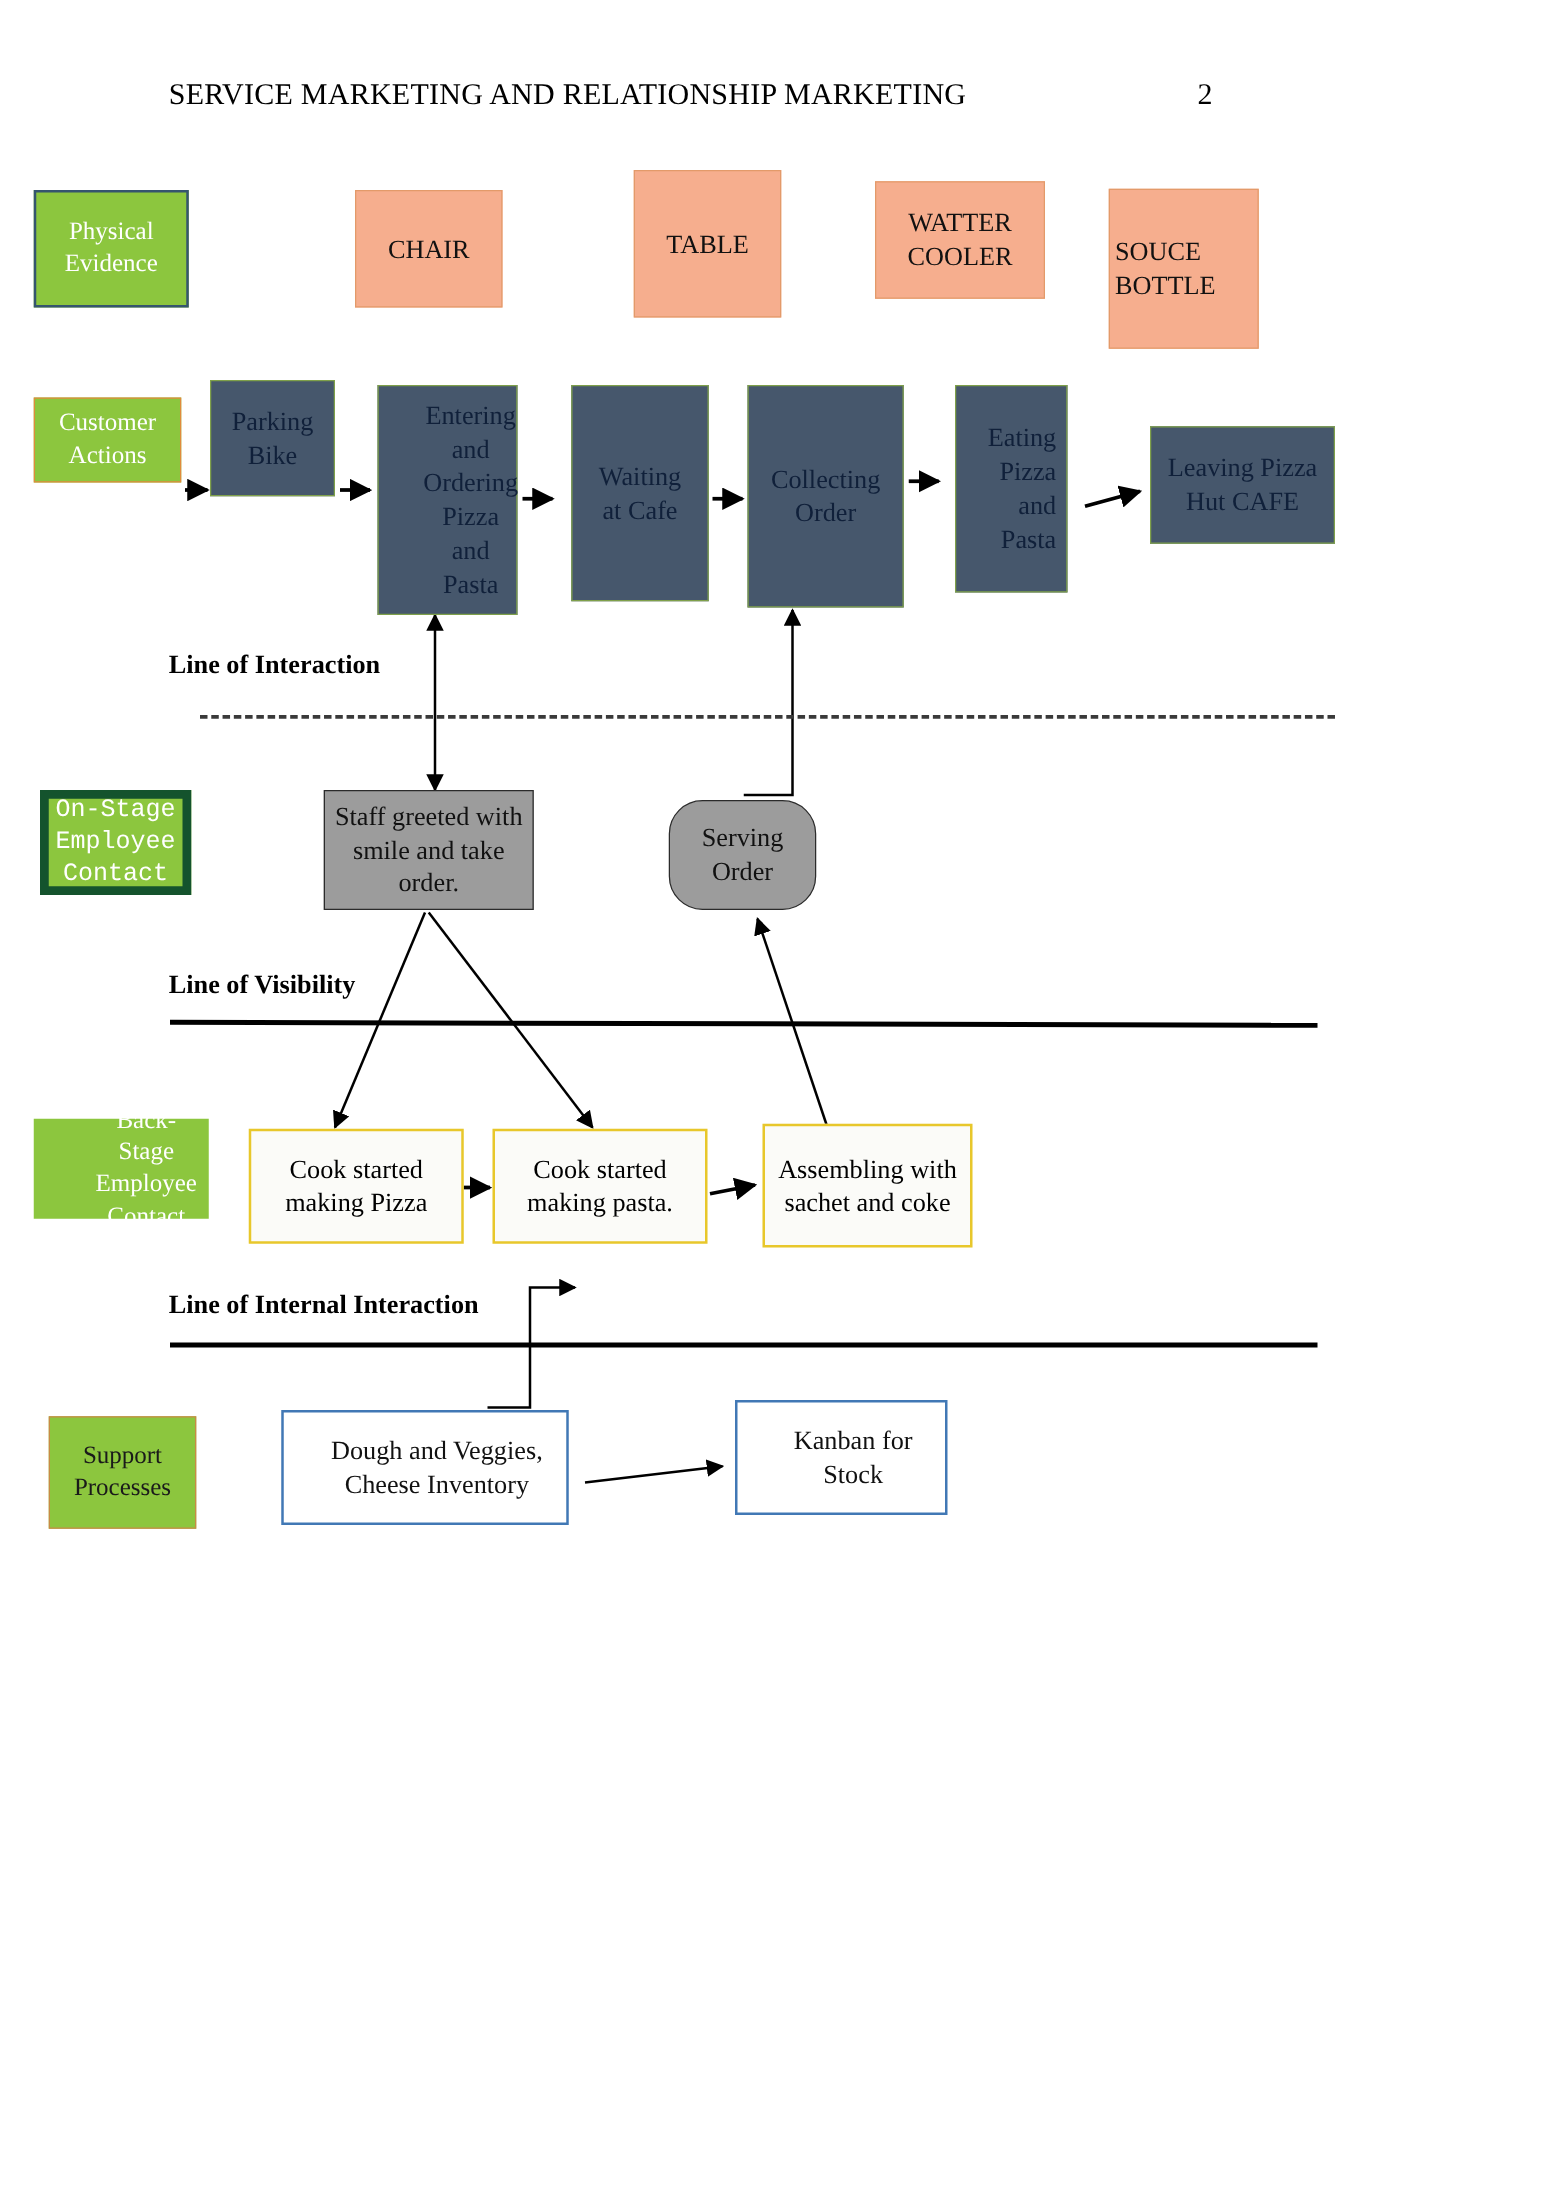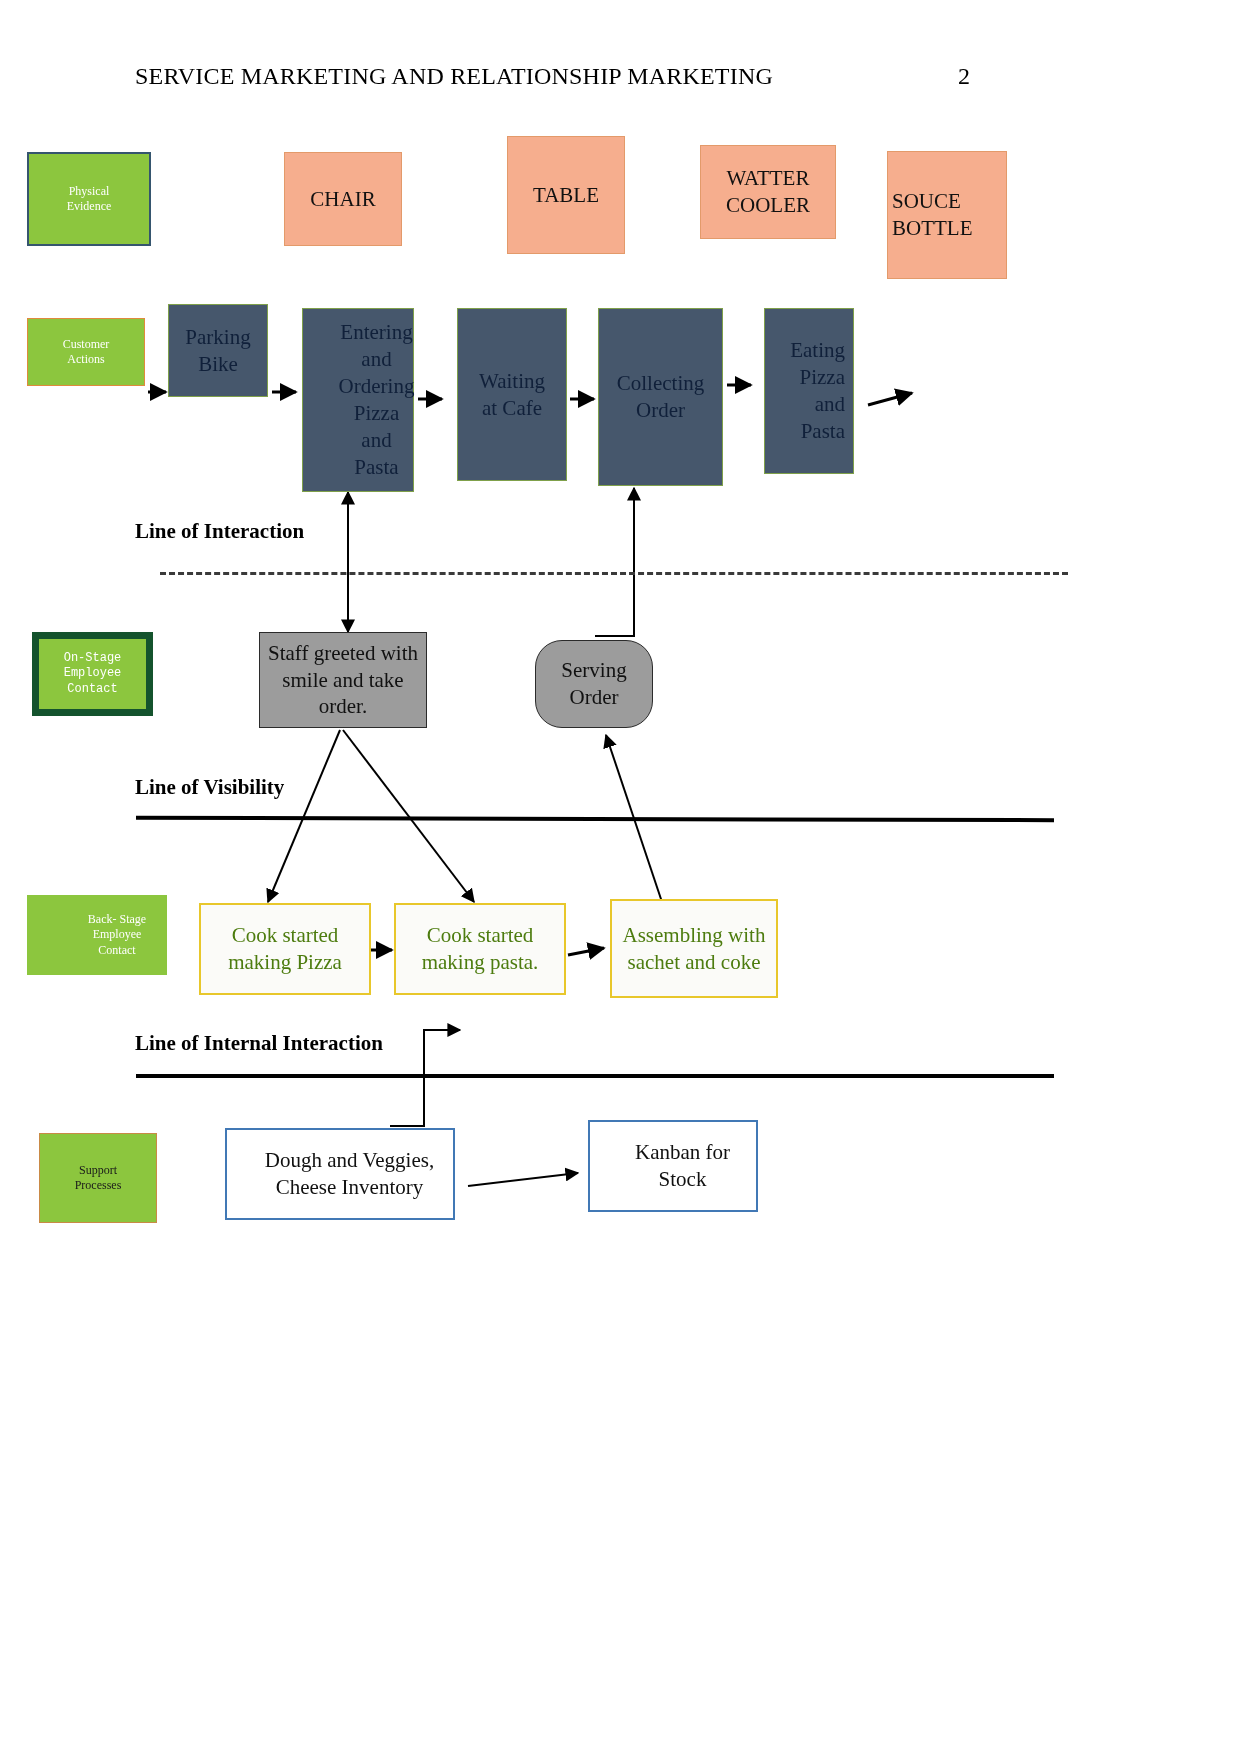--- a/index.html
+++ b/index.html
@@ -43,21 +43,21 @@
     align-items: center;
     justify-content: center;
     text-align: center;
     line-height: 1.28;
     padding: 2px 4px;
   }
 
   
   .lane-label {
     background: #8CC63E;
-    font-size: 12px;
+    font-size: 20px;
   }
   .lane-label.white-text { color: #ffffff; }
   .lane-label.dark-text  { color: #1a1a1a; }
 
   
   .evidence {
     background: #F6AE8E;
     border: 1px solid #E39A6A;
     color: #111111;
     font-size: 21px;
@@ -76,21 +76,21 @@
     background: #9C9C9C;
     border: 1px solid #2b2b2b;
     color: #111111;
     font-size: 21px;
   }
 
   
   .backstage {
     background: #FBFBF8;
     border: 2px solid #E8C72B;
-    color: #4d7c0f;
+    color: #000000;
     font-size: 21px;
   }
 
   
   .support {
     background: #FFFFFF;
     border: 2px solid #4178B5;
     color: #111111;
     font-size: 21px;
     padding-left: 23px;
@@ -221,20 +221,23 @@
   </div>
 
   <div class="box action" style="left:598px; top:308px; width:125px; height:178px;">
     <span style="max-width:95px;">Collecting Order</span>
   </div>
 
   <div class="box action" style="left:764px; top:308px; width:90px; height:166px;">
     <span style="max-width:72px;text-align:right;">Eating Pizza and Pasta</span>
   </div>
 
+  <div class="box action" style="left:920px; top:341px; width:148px; height:94px;">
+    <span style="max-width:128px;">Leaving Pizza Hut CAFE</span>
+  </div>
 
   <div class="line-caption" style="left:135px; top:519px;">Line of Interaction</div>
   <div class="hline-dashed" style="left:160px; top:572px; width:908px;"></div>
 
   <div class="box lane-label white-text" style="left:32px; top:632px; width:121px; height:84px; border:7px solid #14532d; flex-direction:column;font-family:Liberation Mono, monospace;">
     <span style="white-space:pre-line;">On-Stage
 Employee
 Contact</span>
   </div>
 

